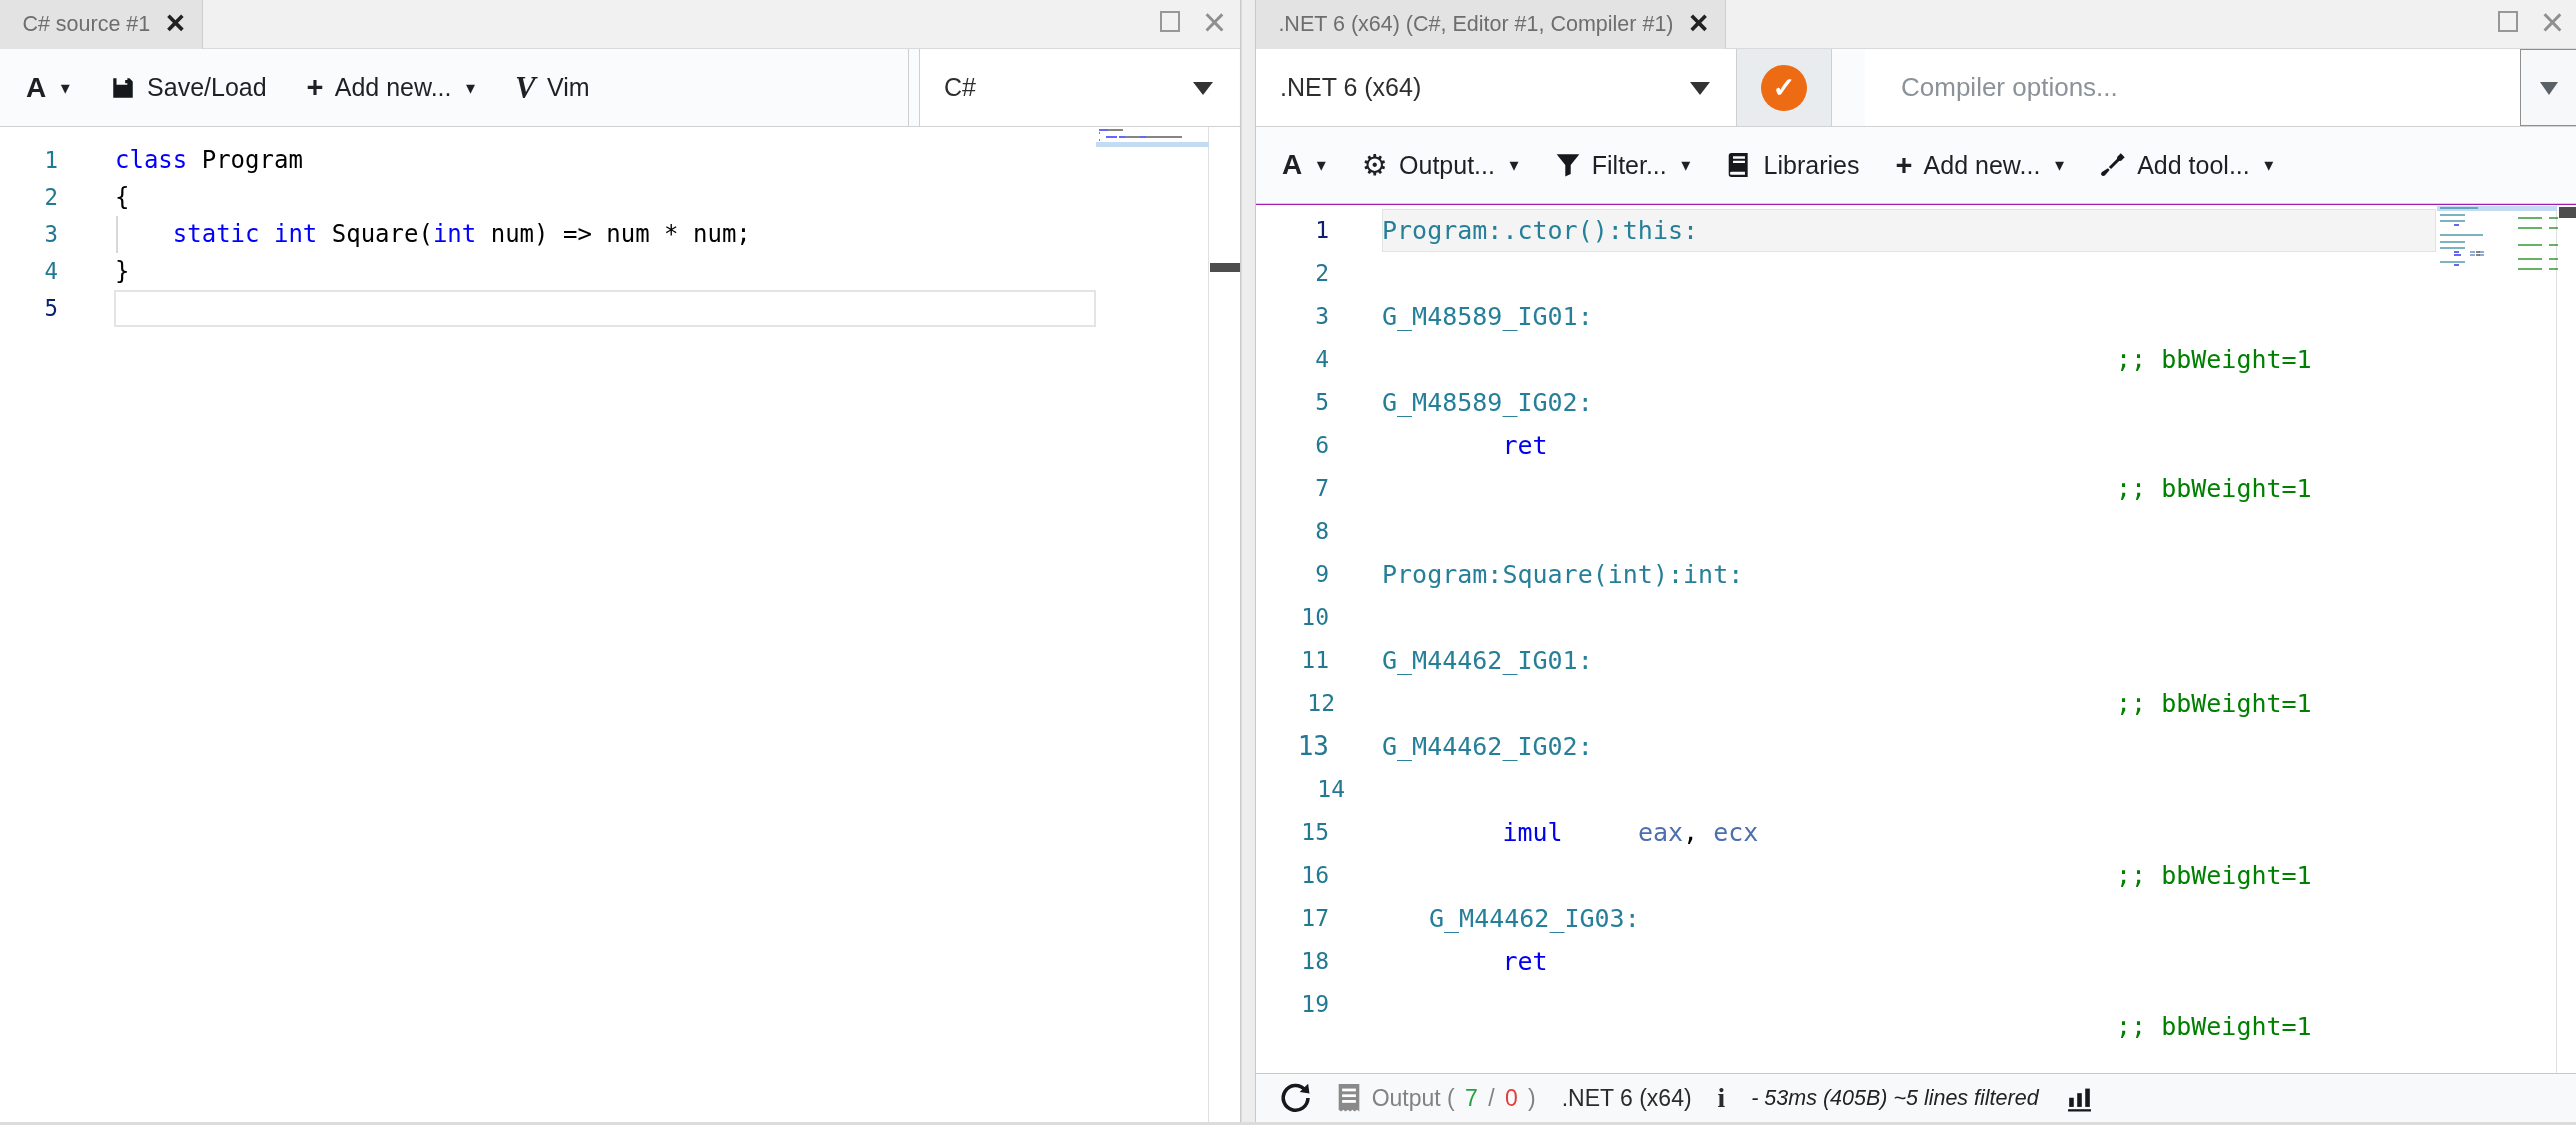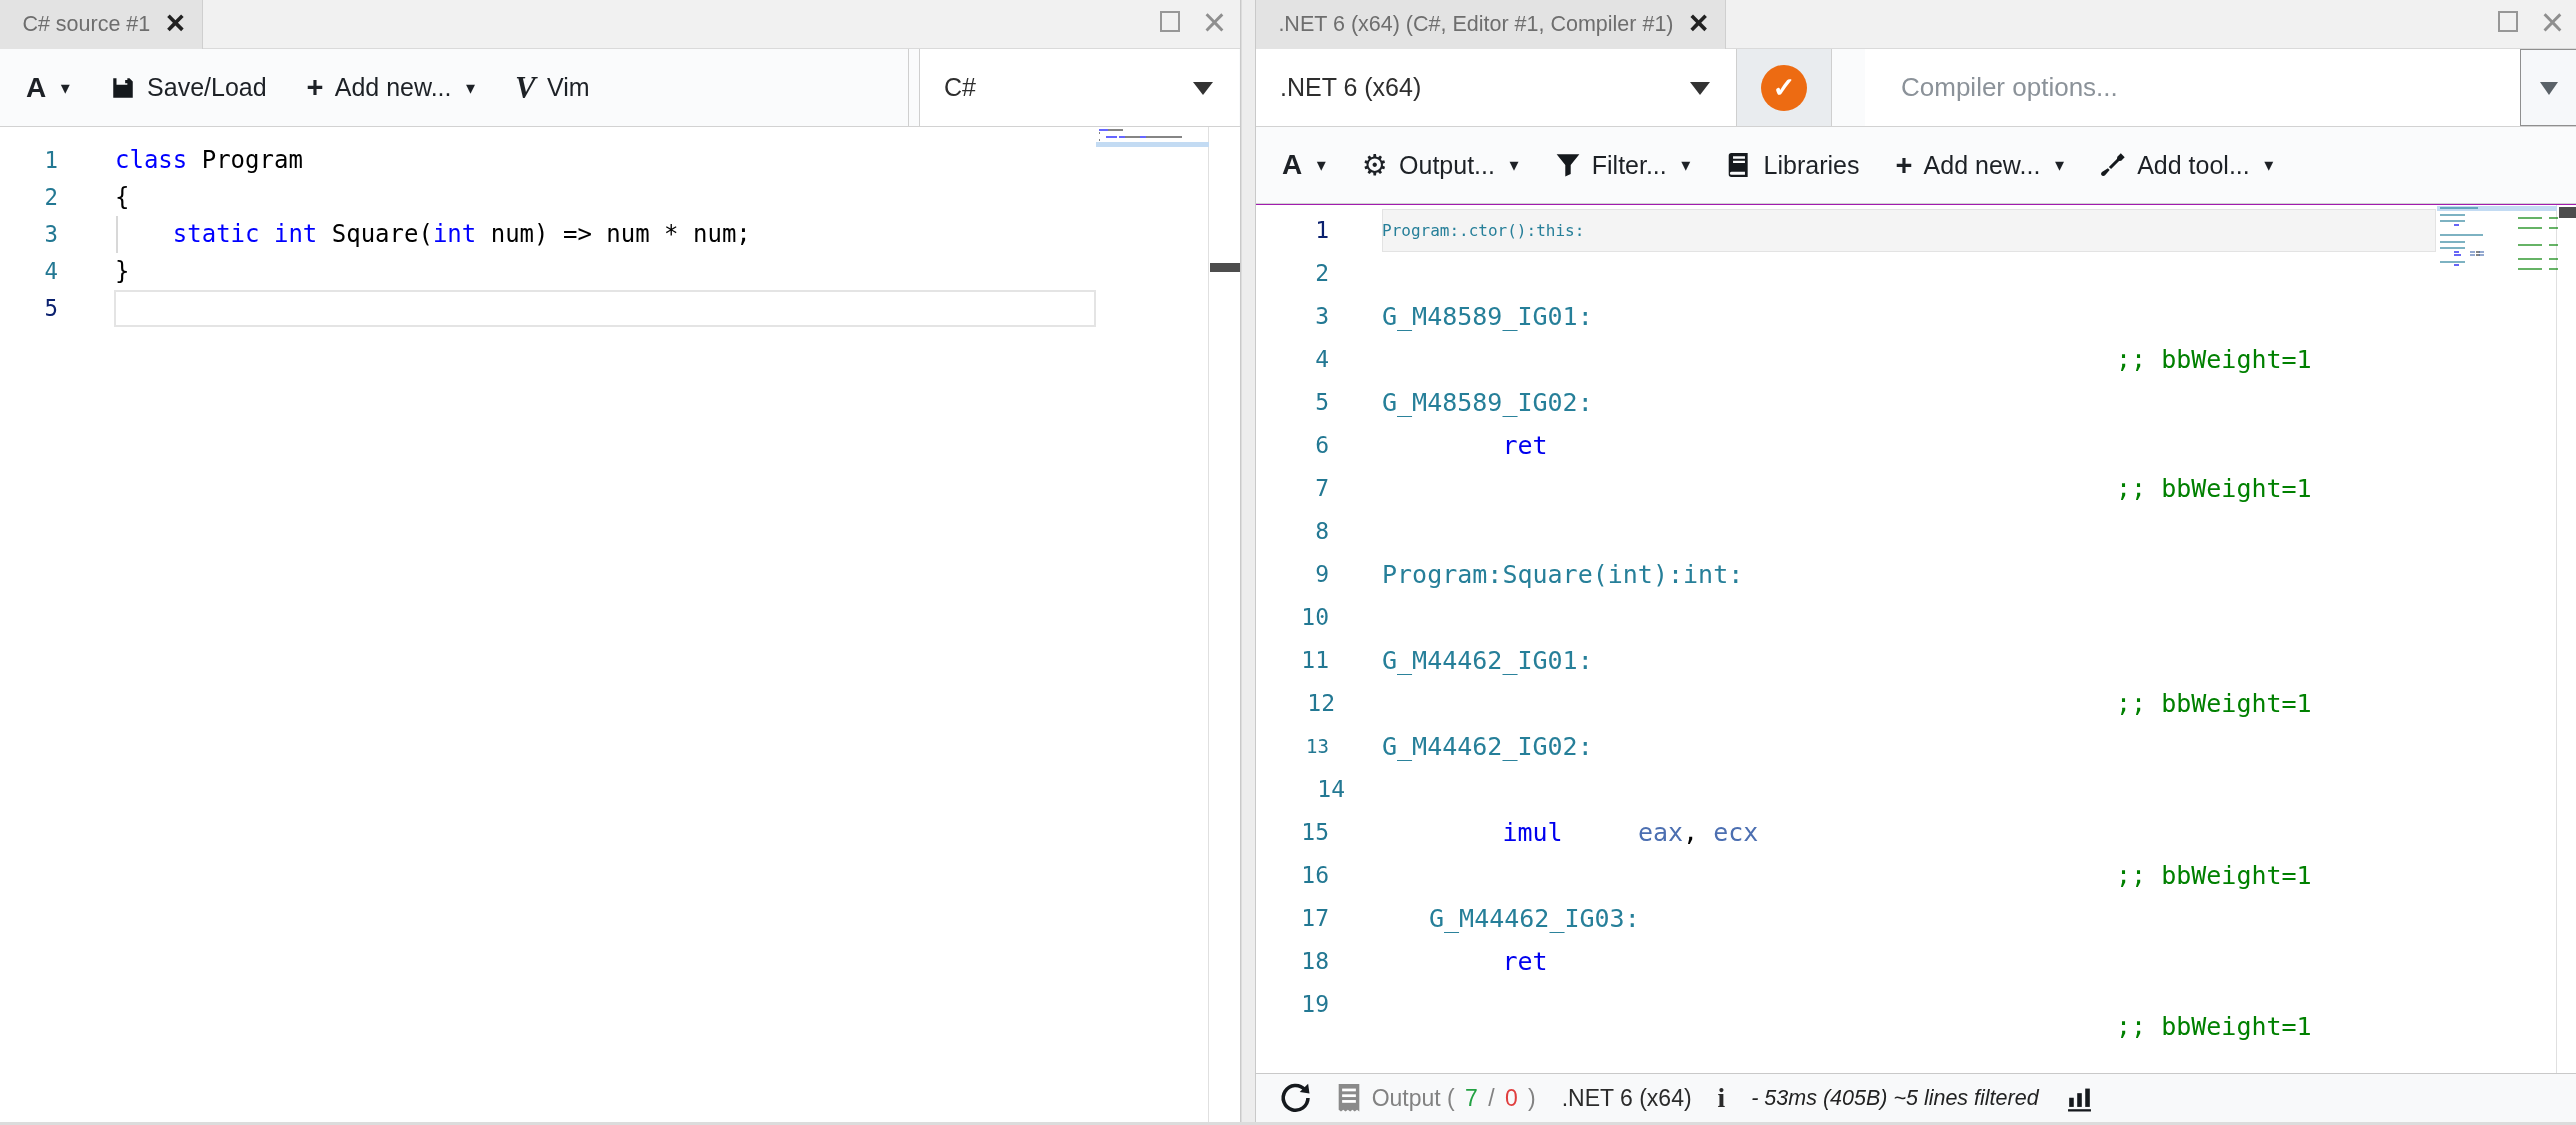--- a/index.html
+++ b/index.html
@@ -243,21 +243,21 @@
         <span>Add tool...</span>
         <span class="caret">▾</span>
       </div>
     </div>
 
     <div class="editor editor-right" id="ed-right">
         <div class="active-box" style="left: 126px; width: 1054px; top: 4.3px; height: 43px; background: rgb(244, 244, 244); border: 1.7px solid rgb(227, 227, 227);"></div>
         <div class="lines" style="top: 4.3px;">
           <div class="cl" style="height: 43px;">
             <div class="ln active" style="width: 73px; font-size: 23px; line-height: 43px;">1</div>
-            <pre class="ct" style="padding-left: 53px; font-size: 16px; line-height: 43px; text-align: right;"><span class="tok-lb">Program:.ctor():this:</span></pre>
+            <pre class="ct" style="padding-left: 53px; font-size: 25px; line-height: 43px; text-align: right;"><span class="tok-lb">Program:.ctor():this:</span></pre>
           </div>
           <div class="cl" style="height: 43px;">
             <div class="ln" style="width: 73px; font-size: 23px; line-height: 43px;">2</div>
             <pre class="ct" style="padding-left: 53px; font-size: 25px; line-height: 43px;"></pre>
           </div>
           <div class="cl" style="height: 43px;">
             <div class="ln" style="width: 73px; font-size: 23px; line-height: 43px;">3</div>
             <pre class="ct" style="padding-left: 53px; font-size: 25px; line-height: 43px;"><span class="tok-lb">G_M48589_IG01:</span></pre>
           </div>
           <div class="cl" style="height: 43px;">
@@ -290,21 +290,21 @@
           </div>
           <div class="cl" style="height: 43px;">
             <div class="ln" style="width: 73px; font-size: 23px; line-height: 43px;">11</div>
             <pre class="ct" style="padding-left: 53px; font-size: 25px; line-height: 43px;"><span class="tok-lb">G_M44462_IG01:</span></pre>
           </div>
           <div class="cl" style="height: 43px;">
             <div class="ln" style="width: 73px; font-size: 23px; line-height: 43px; margin-left: 6px;">12</div>
             <pre class="ct" style="padding-left: 53px; font-size: 25px; line-height: 43px;"><span class="tok-com abs-tok" style="left: 860px;">;; bbWeight=1</span></pre>
           </div>
           <div class="cl" style="height: 43px;">
-            <div class="ln" style="width: 73px; font-size: 19px; line-height: 43px;">13</div>
+            <div class="ln" style="width: 73px; font-size: 26px; line-height: 43px;">13</div>
             <pre class="ct" style="padding-left: 53px; font-size: 25px; line-height: 43px;"><span class="tok-lb">G_M44462_IG02:</span></pre>
           </div>
           <div class="cl" style="height: 43px; margin-left: 16px;">
             <div class="ln" style="width: 73px; font-size: 23px; line-height: 43px;">14</div>
           </div>
           <div class="cl" style="height: 43px;">
             <div class="ln" style="width: 73px; font-size: 23px; line-height: 43px;">15</div>
             <pre class="ct" style="padding-left: 53px; font-size: 25px; line-height: 43px;"><span class="tok-pl">        </span><span class="tok-ins">imul</span><span class="tok-pl">     </span><span class="tok-reg">eax</span><span class="tok-pl">, </span><span class="tok-reg">ecx</span></pre>
           </div>
           <div class="cl" style="height: 43px;">

